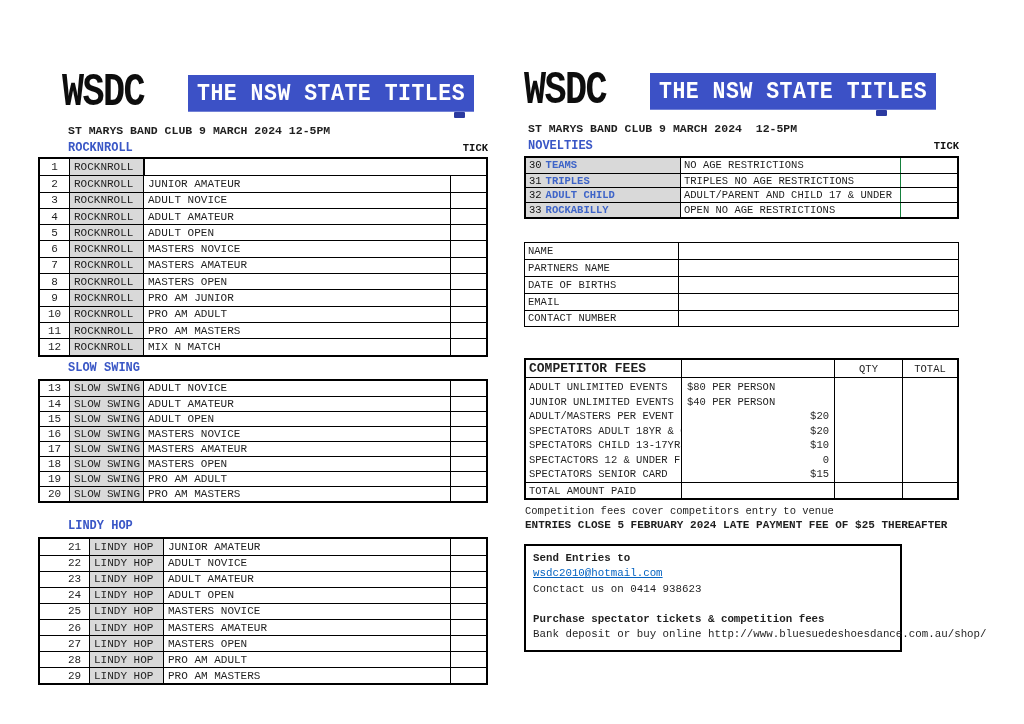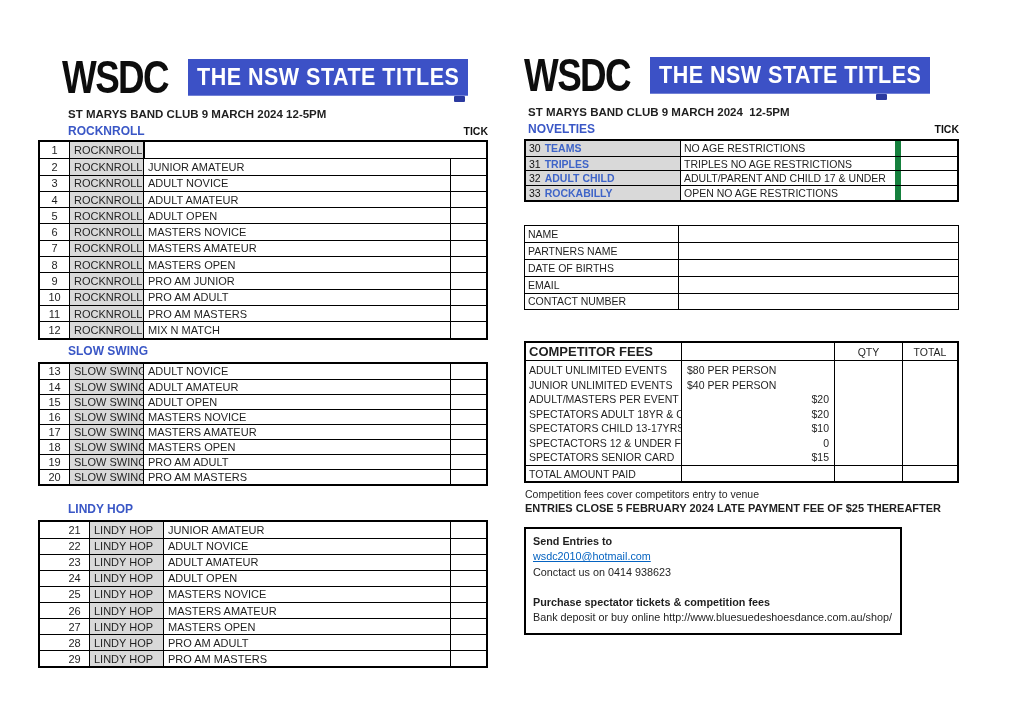--- a/index.html
+++ b/index.html
@@ -7,21 +7,21 @@
     --header-blue:#3a57c6;
     --label-blue:#3e64c8;
     --link-blue:#0563c1;
     --cell-gray:#d9d9d9;
     --ink:#1f1f1f;
   }
   *{box-sizing:border-box;margin:0;padding:0;}
   html,body{width:1024px;height:724px;background:#ffffff;overflow:hidden;}
   body{font-family:"Liberation Sans",sans-serif;color:var(--ink);position:relative;}
 
-  .page{position:absolute;top:50px;}
+  .page{position:absolute;top:66px;font-family:Liberation Mono, monospace;}
   #page-left{left:38px;width:450px;}
   #page-right{left:524px;width:436px;}
 
   
   .brand-row{display:flex;align-items:flex-start;position:relative;height:45px;}
   #page-left .brand-row{margin-left:24px;margin-top:5px;}
   #page-right .brand-row{margin-left:0;margin-top:3px;}
   .wsdc-logo{width:122px;height:44px;overflow:visible;white-space:nowrap;}
   .wsdc-logo span{display:inline-block;font-size:46px;font-weight:800;letter-spacing:-2px;
     color:#0d0d0d;line-height:44px;transform:scale(0.80,1.02);transform-origin:left center;}
@@ -60,21 +60,21 @@
   .gap-lindy{height:16px;}
 
   
   .ntable{border:2px solid #000;width:435px;margin-top:2px;}
   .nrow{display:flex;height:14.7px;}
   .nrow + .nrow{border-top:1px solid #000;}
   .ncell{display:flex;align-items:center;font-size:10.5px;overflow:hidden;white-space:nowrap;}
   .n-label{width:154px;background:var(--cell-gray);padding-left:3px;gap:4px;}
   .n-num{color:#111;}
   .n-name{color:var(--label-blue);font-weight:700;}
-  .n-desc{flex:1;border-left:1px solid #000;border-right:6px solid #15803d;padding-left:3px;}
+  .n-desc{flex:1;border-left:1px solid #000;border-right:1px solid #15803d;padding-left:3px;}
   .n-tick{width:56px;}
 
   
   .ftable{border:1.5px solid #000;width:435px;margin-top:23px;}
   .frow{display:flex;height:16.7px;}
   .frow + .frow{border-top:1px solid #000;}
   .f-label{width:154px;display:flex;align-items:center;font-size:10.5px;padding-left:3px;border-right:1px solid #000;}
   .f-value{flex:1;}
 
   

